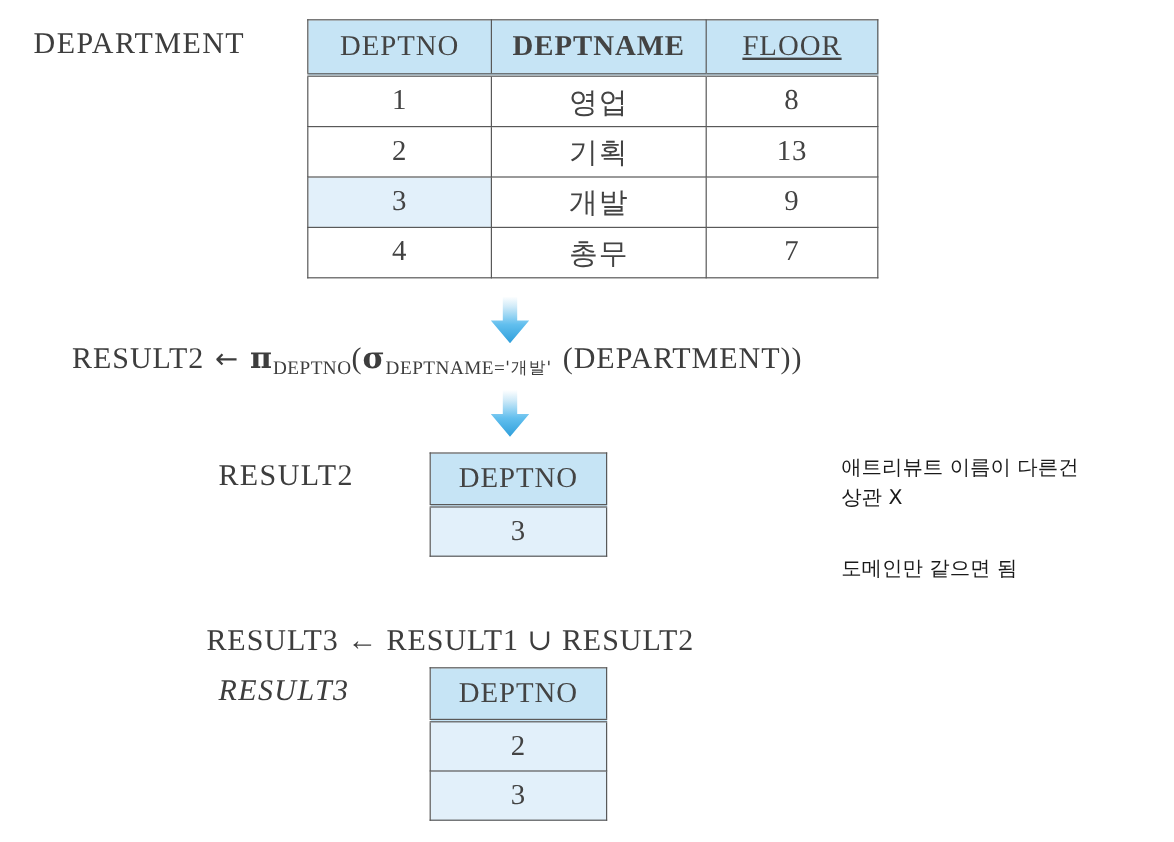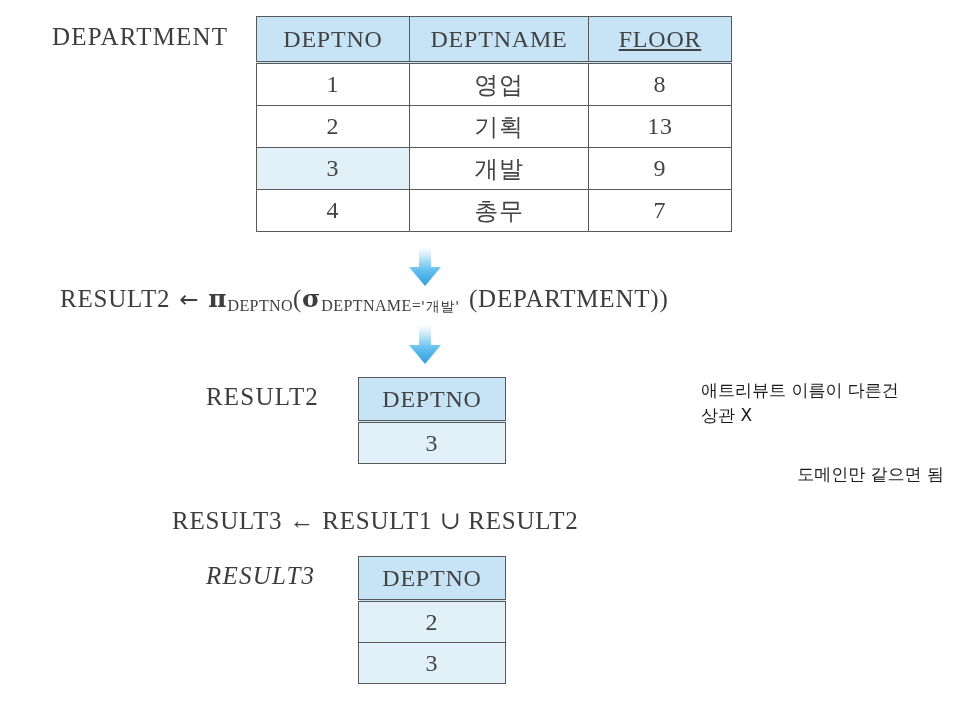--- a/index.html
+++ b/index.html
@@ -24,21 +24,20 @@
     letter-spacing: 0.5px;
   }
 
   
   .rel-label {
     font-size: 25px;
     line-height: 1;
     white-space: nowrap;
     color: #3d3d3d;
     letter-spacing: 1.2px;
-    margin-left: 24px;
   }
 
   
   table.rel {
     border-collapse: collapse;
     table-layout: fixed;
     background: #ffffff;
   }
   table.rel td, table.rel th {
     border: 1px solid #595959;
@@ -61,21 +60,21 @@
   table.rel td.hl {
     background: #e2f0fa;
   }
   table.rel td.tinted {
     background: #e2f0fa;
   }
 
   
   #department-table { left: 256px; top: 16px; }
   #department-table th.c-deptno   { width: 152px; }
-  #department-table th.c-deptname { width: 178px; }
+  #department-table th.c-deptname { width: 178px; font-weight: bold; }
   #department-table th.c-floor    { width: 142px; text-decoration: underline; }
 
   
   #result2-table { left: 358px; top: 377px; }
   #result3-table { left: 358px; top: 556px; }
   #result2-table th, #result3-table th { width: 146px; }
   #result2-table th { height: 42px; }
   #result3-table th { height: 42px; }
   #result2-table td, #result3-table td { height: 40px; }
 
@@ -202,23 +201,23 @@
   <tbody>
     <tr>
       <td class="tinted">3</td>
     </tr>
   </tbody>
 </table>
 
 <div class="abs note" style="left:701px; top:378px; width:260px;">애트리뷰트 이름이 다른건
 상관 X</div>
 
-<div class="abs note" style="left:684px; top:462px; width:260px;text-align:right;">도메인만 같으면 됨</div>
-
-<div class="abs formula mono-serif" style="left:172px; top:508px;">RESULT3  ←  RESULT1  ∪  RESULT2</div>
+<div class="abs note" style="left:701px; top:462px; width:260px;">도메인만 같으면 됨</div>
+
+<div class="abs formula mono-serif" style="left:172px; top:522px;">RESULT3  ←  RESULT1  ∪  RESULT2</div>
 
 <div class="abs rel-label mono-serif" style="left:182px; top:563px;font-style:italic;">RESULT3</div>
 
 <table class="rel abs" id="result3-table">
   <thead>
     <tr>
       <th>DEPTNO</th>
     </tr>
   </thead>
   <tbody>

